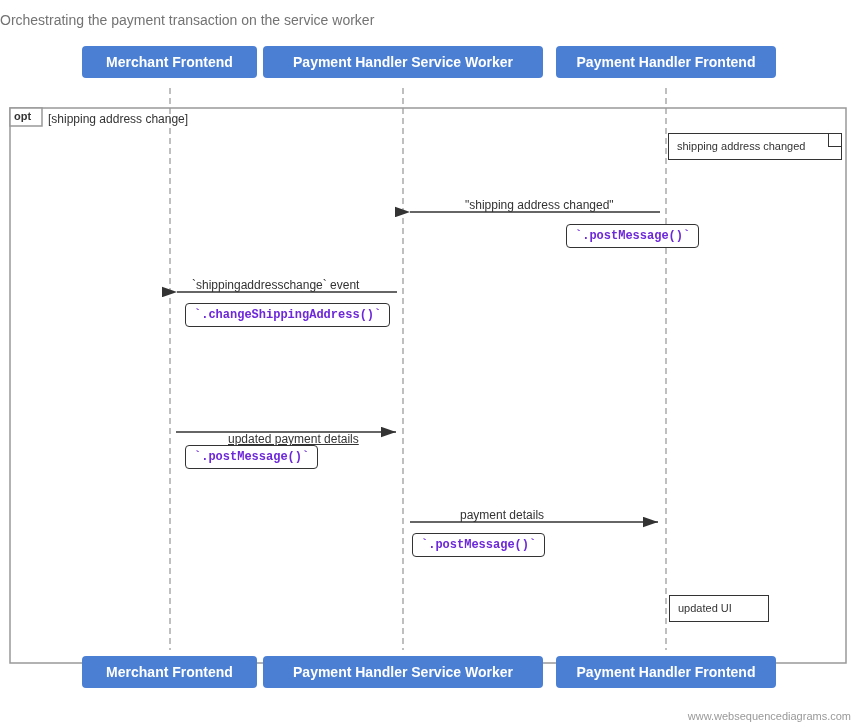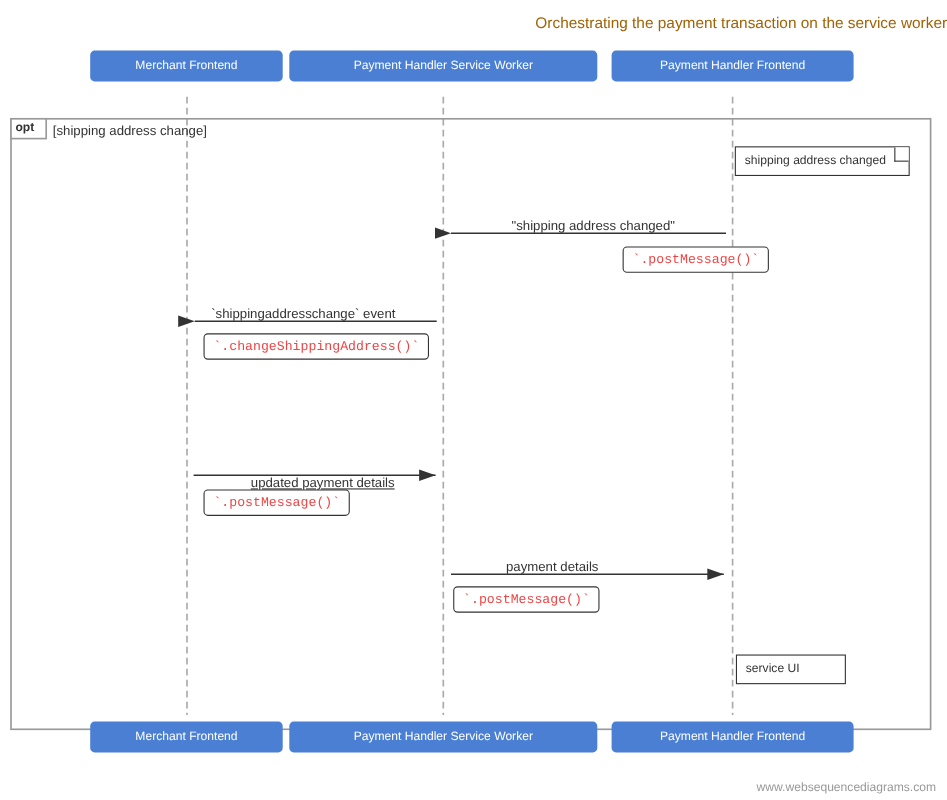--- a/index.html
+++ b/index.html
@@ -14,34 +14,34 @@
     }
 
     #diagram-container {
       position: relative;
       width: 861px;
       height: 727px;
       background: #fff;
     }
 
     .page-title {
-      text-align: right;
+      text-align: left;
       font-size: 14px;
       padding: 12px 0 8px 0;
       font-weight: normal;
-      color: #a16207;
+      color: #737373;
     }
 
     
     .lifeline-box {
       position: absolute;
       background: #4a7fd4;
       color: #fff;
-      font-weight: normal;
-      font-size: 11px;
+      font-weight: bold;
+      font-size: 14px;
       text-align: center;
       border-radius: 4px;
       padding: 8px 12px;
       cursor: default;
     }
 
     
     .arrow-label {
       position: absolute;
       font-size: 12px;
@@ -51,22 +51,23 @@
 
     
     .method-box {
       position: absolute;
       border: 1px solid #333;
       background: #fff;
       border-radius: 4px;
       padding: 4px 8px;
       font-size: 12px;
       font-family: 'Courier New', monospace;
-      color: #ef4444;
+      color: #6d28d9;
       white-space: nowrap;
+      font-weight: bold;
     }
 
     
     .note-box {
       position: absolute;
       border: 1px solid #333;
       background: #fff;
       padding: 5px 8px;
       font-size: 11px;
       color: #333;
@@ -159,24 +160,24 @@
   <div class="arrow-label" style="top:198px;left:465px;">"shipping address changed"</div>
   <div class="arrow-label" style="top:278px;left:192px;">`shippingaddresschange` event</div>
   <div class="arrow-label" style="top:432px;left:228px;text-decoration:underline;">updated payment details</div>
   <div class="arrow-label" style="top:508px;left:460px;">payment details</div>
 
   <div class="method-box" style="left:566px;top:224px;">`.postMessage()`</div>
   <div class="method-box" style="left:185px;top:303px;">`.changeShippingAddress()`</div>
   <div class="method-box" style="left:185px;top:445px;">`.postMessage()`</div>
   <div class="method-box" style="left:412px;top:533px;">`.postMessage()`</div>
 
-  <div class="note-box folded" style="left:668px;top:133px;width:159px;">shipping address changed</div>
+  <div class="note-box folded" style="left:668px;top:133px;width:174px;">shipping address changed</div>
 
 
-  <div class="note-box" style="left:669px;top:595px;width:100px;">service UI</div>
+  <div class="note-box" style="left:669px;top:595px;width:100px;">updated UI</div>
 
   <div class="lifeline-box" style="left:82px; top:656px; width:175px;">
     <span>Merchant Frontend</span>
   </div>
   <div class="lifeline-box" style="left:263px; top:656px; width:280px;">
     <span>Payment Handler Service Worker</span>
   </div>
   <div class="lifeline-box" style="left:556px; top:656px; width:220px;">
     <span>Payment Handler Frontend</span>
   </div>

